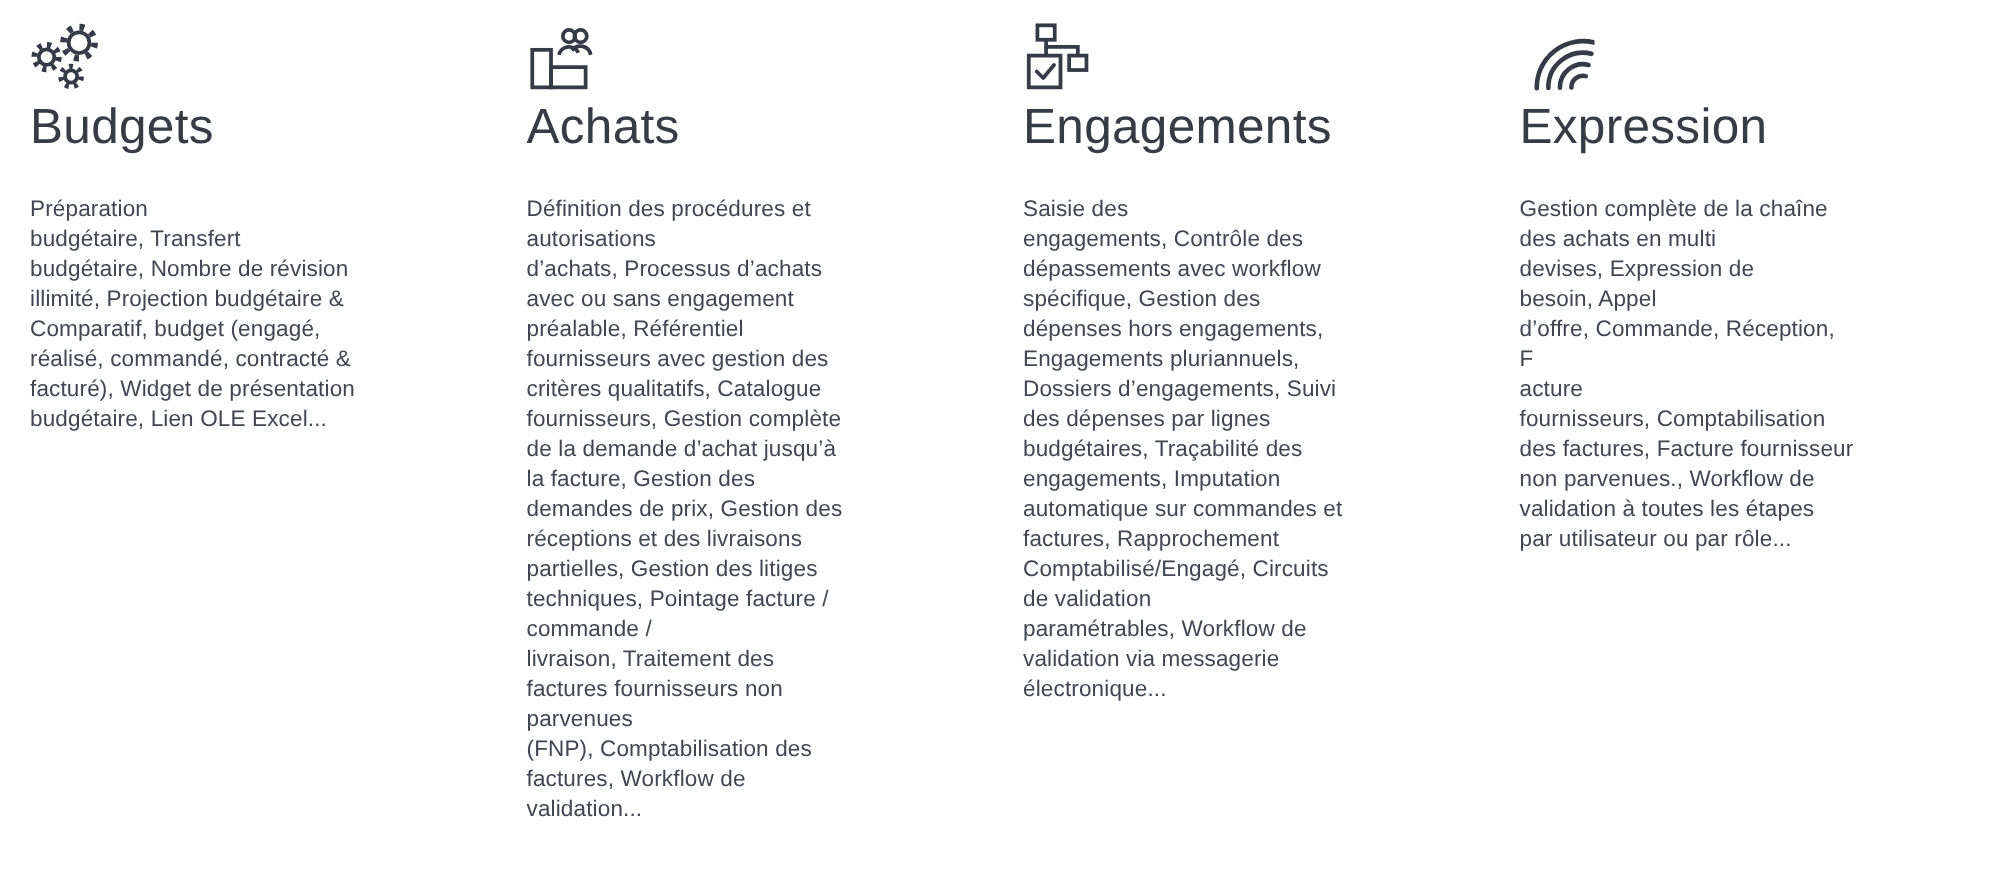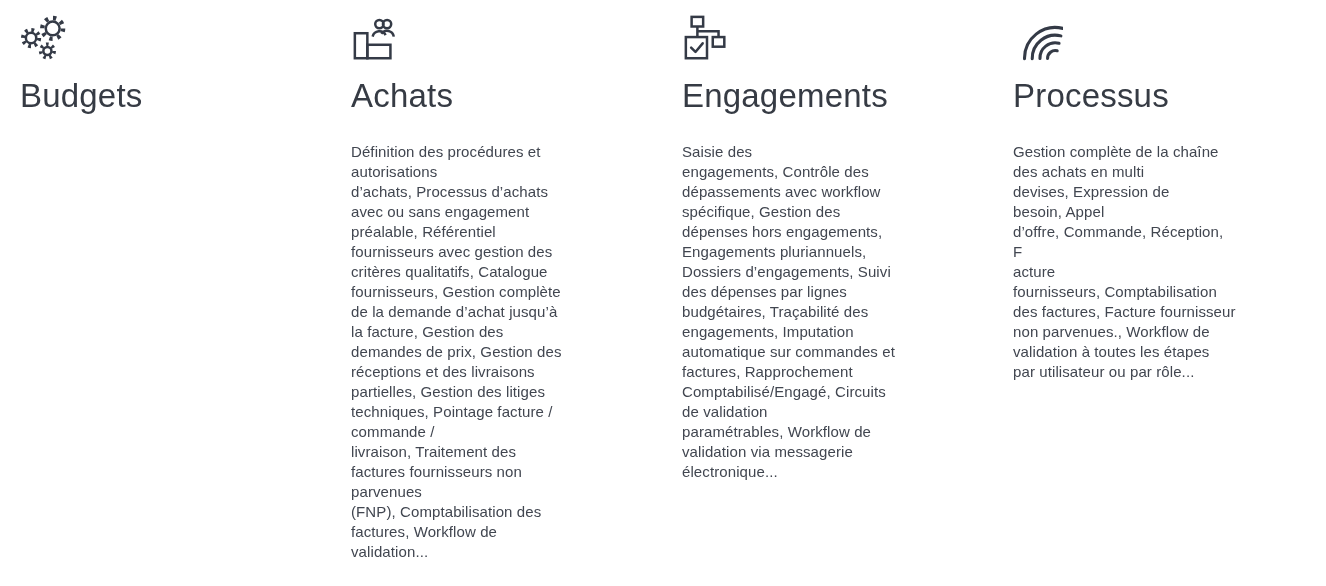--- a/index.html
+++ b/index.html
@@ -17,21 +17,20 @@
     padding: 14px 0 0 20px;
   }
   .feature { padding-right: 30px; }
   .icon-box {
     height: 50px;
     display: flex;
     align-items: flex-start;
   }
   .icon-box svg { display: block; }
   h2.feature-title {
-    margin-top: 12px;
     font-size: 33px;
     font-weight: 500;
     letter-spacing: 0.2px;
     line-height: 40px;
     color: #363b44;
   }
   p.feature-desc {
     margin-top: 26px;
     font-size: 15px;
     line-height: 20px;
@@ -58,20 +57,28 @@
         <circle cx="34" cy="15" r="10.8" fill="none" stroke="#343a46" stroke-width="4.6" stroke-dasharray="3.4 5.08"></circle>
 
         <circle class="stroke" cx="11.5" cy="25" r="5.4"></circle>
         <circle cx="11.5" cy="25" r="8.4" fill="none" stroke="#343a46" stroke-width="4.2" stroke-dasharray="2.9 3.7"></circle>
 
         <circle class="stroke" cx="28.5" cy="38.5" r="4.2"></circle>
         <circle cx="28.5" cy="38.5" r="7" fill="none" stroke="#343a46" stroke-width="3.8" stroke-dasharray="2.6 3.68"></circle>
       </svg>
     </div>
     <h2 class="feature-title">Budgets</h2>
+    <p class="feature-desc">Préparation
+budgétaire, Transfert
+budgétaire, Nombre de révision
+illimité, Projection budgétaire &amp;
+Comparatif, budget (engagé,
+réalisé, commandé, contracté &amp;
+facturé), Widget de présentation
+budgétaire, Lien OLE Excel...</p>
   </div>
 
   <div class="feature">
     <div class="icon-box">
       <svg width="50" height="50" viewBox="0 0 52 52">
 
         <circle class="stroke" cx="29.5" cy="10.5" r="4.3"></circle>
         <circle class="stroke" cx="37.5" cy="10.5" r="4.3"></circle>
         <path class="stroke" d="M22.5 23.5 a7.2 7.2 0 0 1 13.5 -1.5"></path>
         <path class="stroke" d="M31.5 20.5 a7.2 7.2 0 0 1 13 3"></path>
@@ -142,21 +149,21 @@
     <div class="icon-box">
       <svg width="50" height="50" viewBox="0 0 52 52">
         <g fill="none" stroke="#343a46" stroke-width="3.2" stroke-linecap="round" transform="rotate(4 44 46)">
           <path d="M12.1 48.8 A32 32 0 0 1 49.6 14.5"></path>
           <path d="M20.1 48.1 A24 24 0 0 1 48.2 22.4"></path>
           <path d="M28.1 47.4 A16 16 0 0 1 46.8 30.2"></path>
           <path d="M36.0 46.7 A8 8 0 0 1 45.4 38.1"></path>
         </g>
       </svg>
     </div>
-    <h2 class="feature-title">Processus</h2>
+    <h2 class="feature-title">Expression</h2>
     <p class="feature-desc">Gestion complète de la chaîne
 des achats en multi
 devises, Expression de
 besoin, Appel
 d’offre, Commande, Réception, F
 acture
 fournisseurs, Comptabilisation
 des factures, Facture fournisseur
 non parvenues., Workflow de
 validation à toutes les étapes

